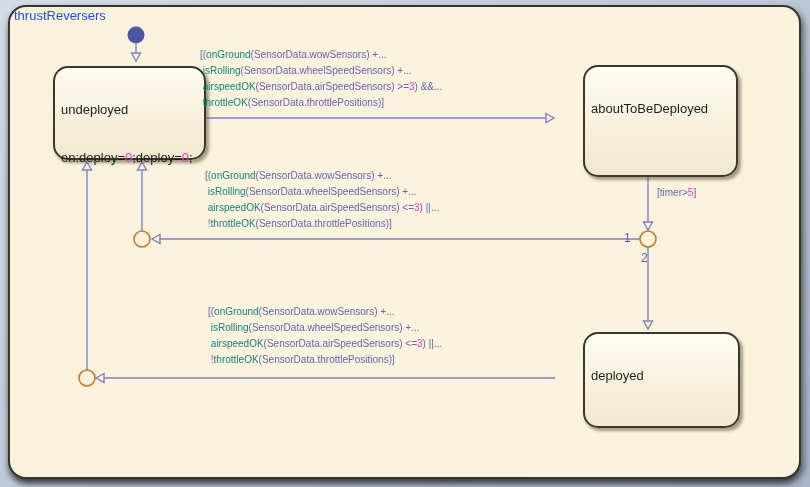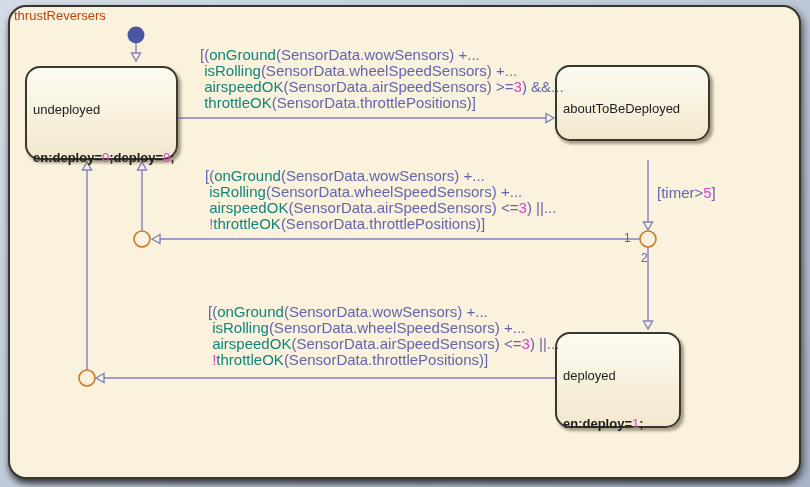--- a/index.html
+++ b/index.html
@@ -10,51 +10,51 @@
   }
   .stage{position:relative;width:810px;height:487px;}
   .chart-frame{
     position:absolute;left:8px;top:5px;width:789px;height:470px;
     background:#faf2dd;
     border:2px solid #35352c;border-radius:18px;
     box-shadow:0 5px 6px -1px rgba(40,40,48,0.8), 4px 4px 7px rgba(60,60,72,0.45);
   }
   .chart-title{
     position:absolute;left:14px;top:8px;
-    font-size:13px;color:#c2410c;white-space:pre;
+    font-size:13px;color:#1d4ed8;white-space:pre;
   }
   .wires{position:absolute;left:0;top:0;width:810px;height:487px;}
   .state{
     position:absolute;
     background:linear-gradient(180deg,#fefbf1 0%,#f7f0dc 55%,#f1e8cf 100%);
     border:2px solid #3a382e;border-radius:15px;
     box-shadow:2.5px 3px 3px rgba(95,85,60,0.55);
     padding:2px 6px;
     font-size:13px;line-height:16px;color:#1e1e1e;
-    box-sizing:border-box;white-space:pre;
+    box-sizing:border-box;white-space:pre;margin-left:28px;
   }
   .state-undeployed{left:25px;top:66px;width:153px;height:94px;}
-  .state-abouttobedeployed{left:555px;top:65px;width:155px;height:76px;}
-  .state-deployed{left:555px;top:332px;width:126px;height:96px;}
+  .state-abouttobedeployed{left:555px;top:65px;width:155px;height:112px;}
+  .state-deployed{left:555px;top:332px;width:157px;height:96px;}
   .tlabel{
-    position:absolute;font-size:15px;line-height:16px;white-space:pre;
+    position:absolute;font-size:10px;line-height:16px;white-space:pre;
   }
   .tlabel-deploy{left:200px;top:47px;}
   .tlabel-mid{left:205px;top:168px;}
   .tlabel-bottom{left:208px;top:304px;}
   .tlabel-timer{left:657px;top:185px;text-align:right;}
   .jnum{
     position:absolute;font-size:12px;line-height:12px;color:#5d5dae;white-space:pre;
   }
   .jnum-1{left:624px;top:232px;}
   .jnum-2{left:641px;top:252px;}
   .c-p{color:#6464ae;}   
   .c-f{color:#10857b;}   
   .c-n{color:#de3bd2;}   
-  .c-k{color:#1e1e1e;font-weight:bold;}   
+  .c-k{color:#1e1e1e;}   
 </style>
 </head>
 <body>
 
 <div class="stage">
 
   <div class="chart-frame"></div>
 
   <div class="chart-title">thrustReversers</div>
 
@@ -97,21 +97,20 @@
     <div>undeployed</div>
     <div><span class="c-k">en:deploy=</span><span class="c-n">0</span><span class="c-k">;deploy=</span><span class="c-n">0</span><span class="c-k">;</span></div>
   </div>
 
   <div class="state state-abouttobedeployed">
     <div>aboutToBeDeployed</div>
   </div>
 
   <div class="state state-deployed">
     <div>deployed</div>
-    <div><span class="c-k">en:deploy=</span><span class="c-n">1</span><span class="c-k">;</span></div>
   </div>
 
   <div class="tlabel tlabel-deploy"><div><span class="c-p">[(</span><span class="c-f">onGround</span><span class="c-p">(SensorData.wowSensors) +...</span></div><div><span class="c-p"> </span><span class="c-f">isRolling</span><span class="c-p">(SensorData.wheelSpeedSensors) +...</span></div><div><span class="c-p"> </span><span class="c-f">airspeedOK</span><span class="c-p">(SensorData.airSpeedSensors) &gt;=</span><span class="c-n">3</span><span class="c-p">) &amp;&amp;...</span></div><div><span class="c-p"> </span><span class="c-f">throttleOK</span><span class="c-p">(SensorData.throttlePositions)]</span></div></div>
 
   <div class="tlabel tlabel-mid"><div><span class="c-p">[(</span><span class="c-f">onGround</span><span class="c-p">(SensorData.wowSensors) +...</span></div><div><span class="c-p"> </span><span class="c-f">isRolling</span><span class="c-p">(SensorData.wheelSpeedSensors) +...</span></div><div><span class="c-p"> </span><span class="c-f">airspeedOK</span><span class="c-p">(SensorData.airSpeedSensors) &lt;=</span><span class="c-n">3</span><span class="c-p">) ||...</span></div><div><span class="c-p"> </span><span class="c-n">!</span><span class="c-f">throttleOK</span><span class="c-p">(SensorData.throttlePositions)]</span></div></div>
 
   <div class="tlabel tlabel-bottom"><div><span class="c-p">[(</span><span class="c-f">onGround</span><span class="c-p">(SensorData.wowSensors) +...</span></div><div><span class="c-p"> </span><span class="c-f">isRolling</span><span class="c-p">(SensorData.wheelSpeedSensors) +...</span></div><div><span class="c-p"> </span><span class="c-f">airspeedOK</span><span class="c-p">(SensorData.airSpeedSensors) &lt;=</span><span class="c-n">3</span><span class="c-p">) ||...</span></div><div><span class="c-p"> </span><span class="c-n">!</span><span class="c-f">throttleOK</span><span class="c-p">(SensorData.throttlePositions)]</span></div></div>
 
   <div class="tlabel tlabel-timer"><div><span class="c-p">[timer&gt;</span><span class="c-n">5</span><span class="c-p">]</span></div></div>
 

